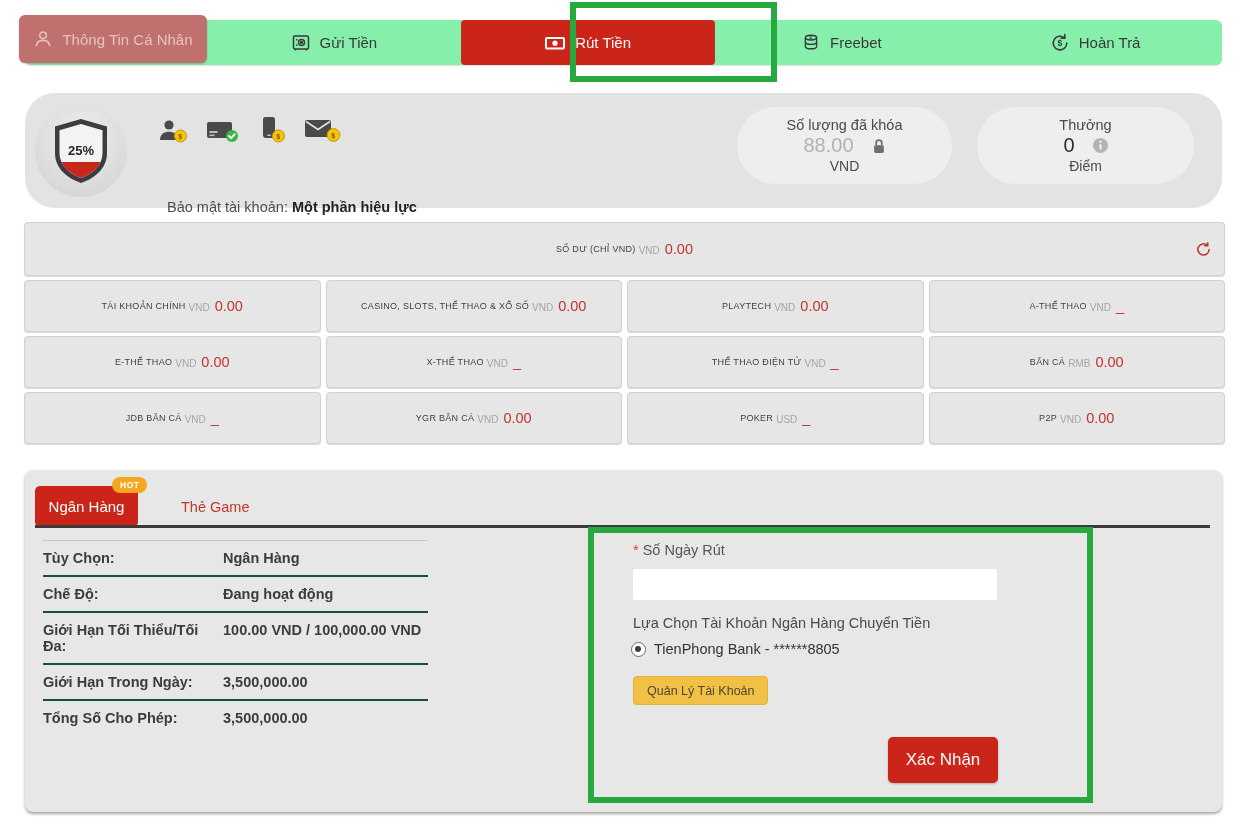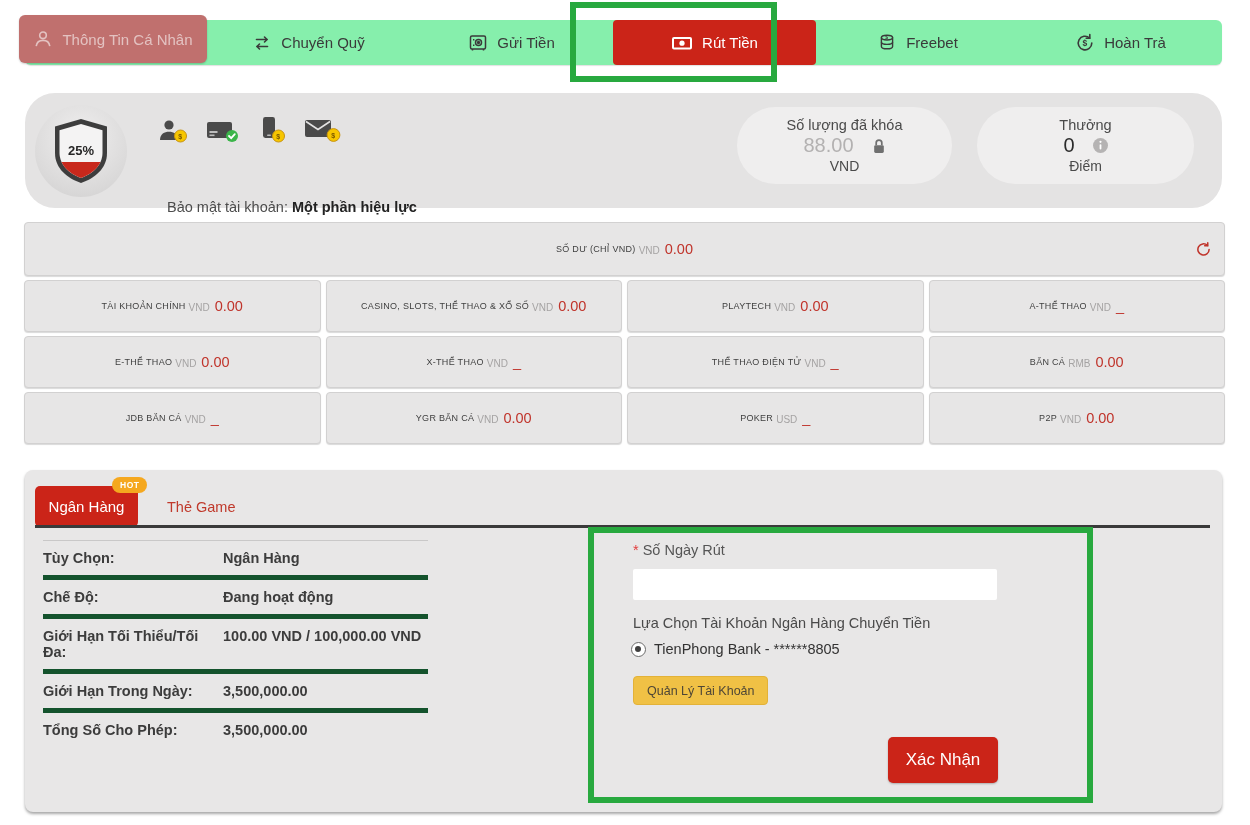--- a/index.html
+++ b/index.html
@@ -54,26 +54,26 @@
 
   
   .panel { position:absolute; left:25px; top:470px; width:1197px; height:342px;
     background:#e8e7e7; border-radius:8px; box-shadow:0 2px 3px rgba(0,0,0,.35); }
   .ptab-bank { position:absolute; left:10px; top:16px; width:103px; height:41px;
     background:var(--accent-red,#cb2418); color:#fff; font-size:15px; border-radius:5px;
     display:flex; align-items:center; justify-content:center; cursor:pointer; }
   .hot { position:absolute; left:87px; top:7px; background:var(--hot-badge,#f5a81f);
     color:#fff; font-size:8.5px; font-weight:bold; letter-spacing:.5px;
     padding:3px 8px; border-radius:9px; }
-  .ptab-game { position:absolute; left:128px; top:16px; height:41px; padding:0 14px;
+  .ptab-game { position:absolute; left:142px; top:16px; height:41px; padding:0 14px;
     color:#c0392b; font-size:14.5px; display:flex; align-items:center; cursor:pointer; }
   .tab-underline { position:absolute; left:10px; top:55px; width:1175px; height:3px; background:#3a3a3a; }
 
   .info { position:absolute; left:18px; top:70px; width:385px; border-top:1px solid #c9c8c8; }
-  .info-row { display:flex; border-bottom:5px solid #14532d; padding:9px 0; }
+  .info-row { display:flex; border-bottom:2px solid #14532d; padding:9px 0; }
   .info-row:last-child { border-bottom:none; }
   .info-label { width:180px; font-weight:bold; font-size:14.5px; color:#3c3c3c; padding-right:8px; }
   .info-value { flex:1; font-weight:bold; font-size:14.5px; color:#3c3c3c; }
 
   .f-label { position:absolute; left:608px; top:72px; font-size:14.5px; color:#555; }
   .f-label .req { color:#e23b3b; margin-right:4px; }
   .f-input { position:absolute; left:608px; top:99px; width:364px; height:31px;
     background:#fff; border:none; border-radius:2px; font-size:14px; padding:0 10px;
     font-family:"Liberation Sans","DejaVu Sans",sans-serif; }
   .f-account-label { position:absolute; left:608px; top:145px; font-size:14.5px; color:#4a4a4a; }
@@ -109,31 +109,20 @@
     <span>
       <svg width="20" height="20" viewBox="0 0 20 20" fill="none" stroke="#e3c2c1" stroke-width="1.6">
         <circle cx="10" cy="6.3" r="3.3"></circle>
           <path d="M3.2 17.2c.6-4.2 3.6-5.8 6.8-5.8s6.2 1.6 6.8 5.8"></path>
       </svg>
       </span>
     <span>Thông Tin Cá Nhân</span>
   </div>
   <div class="tab">
     <span>
-      <svg width="20" height="20" viewBox="0 0 20 20" fill="none" stroke="#3a3a3a" stroke-width="1.6" stroke-linecap="round" stroke-linejoin="round">
-        <path d="M4.5 6.5h10.5"></path>
-          <path d="M12.5 4l2.5 2.5L12.5 9"></path>
-        <path d="M15.5 13.5H5"></path>
-          <path d="M7.5 11L5 13.5 7.5 16"></path>
-      </svg>
-      </span>
-    <span>Chuyển Quỹ</span>
-  </div>
-  <div class="tab">
-    <span>
       <svg width="20" height="20" viewBox="0 0 20 20" fill="none" stroke="#3a3a3a" stroke-width="1.5">
         <rect x="2.5" y="3" width="15" height="13" rx="1.5"></rect>
         <circle cx="10.5" cy="9.5" r="3"></circle>
           <circle cx="10.5" cy="9.5" r="0.9" fill="#3a3a3a"></circle>
         <path d="M5 6.8h1.4M5 12.2h1.4"></path>
           <path d="M4.5 16v1.6M15.5 16v1.6"></path>
       </svg>
       </span>
     <span>Gửi Tiền</span>
   </div>

